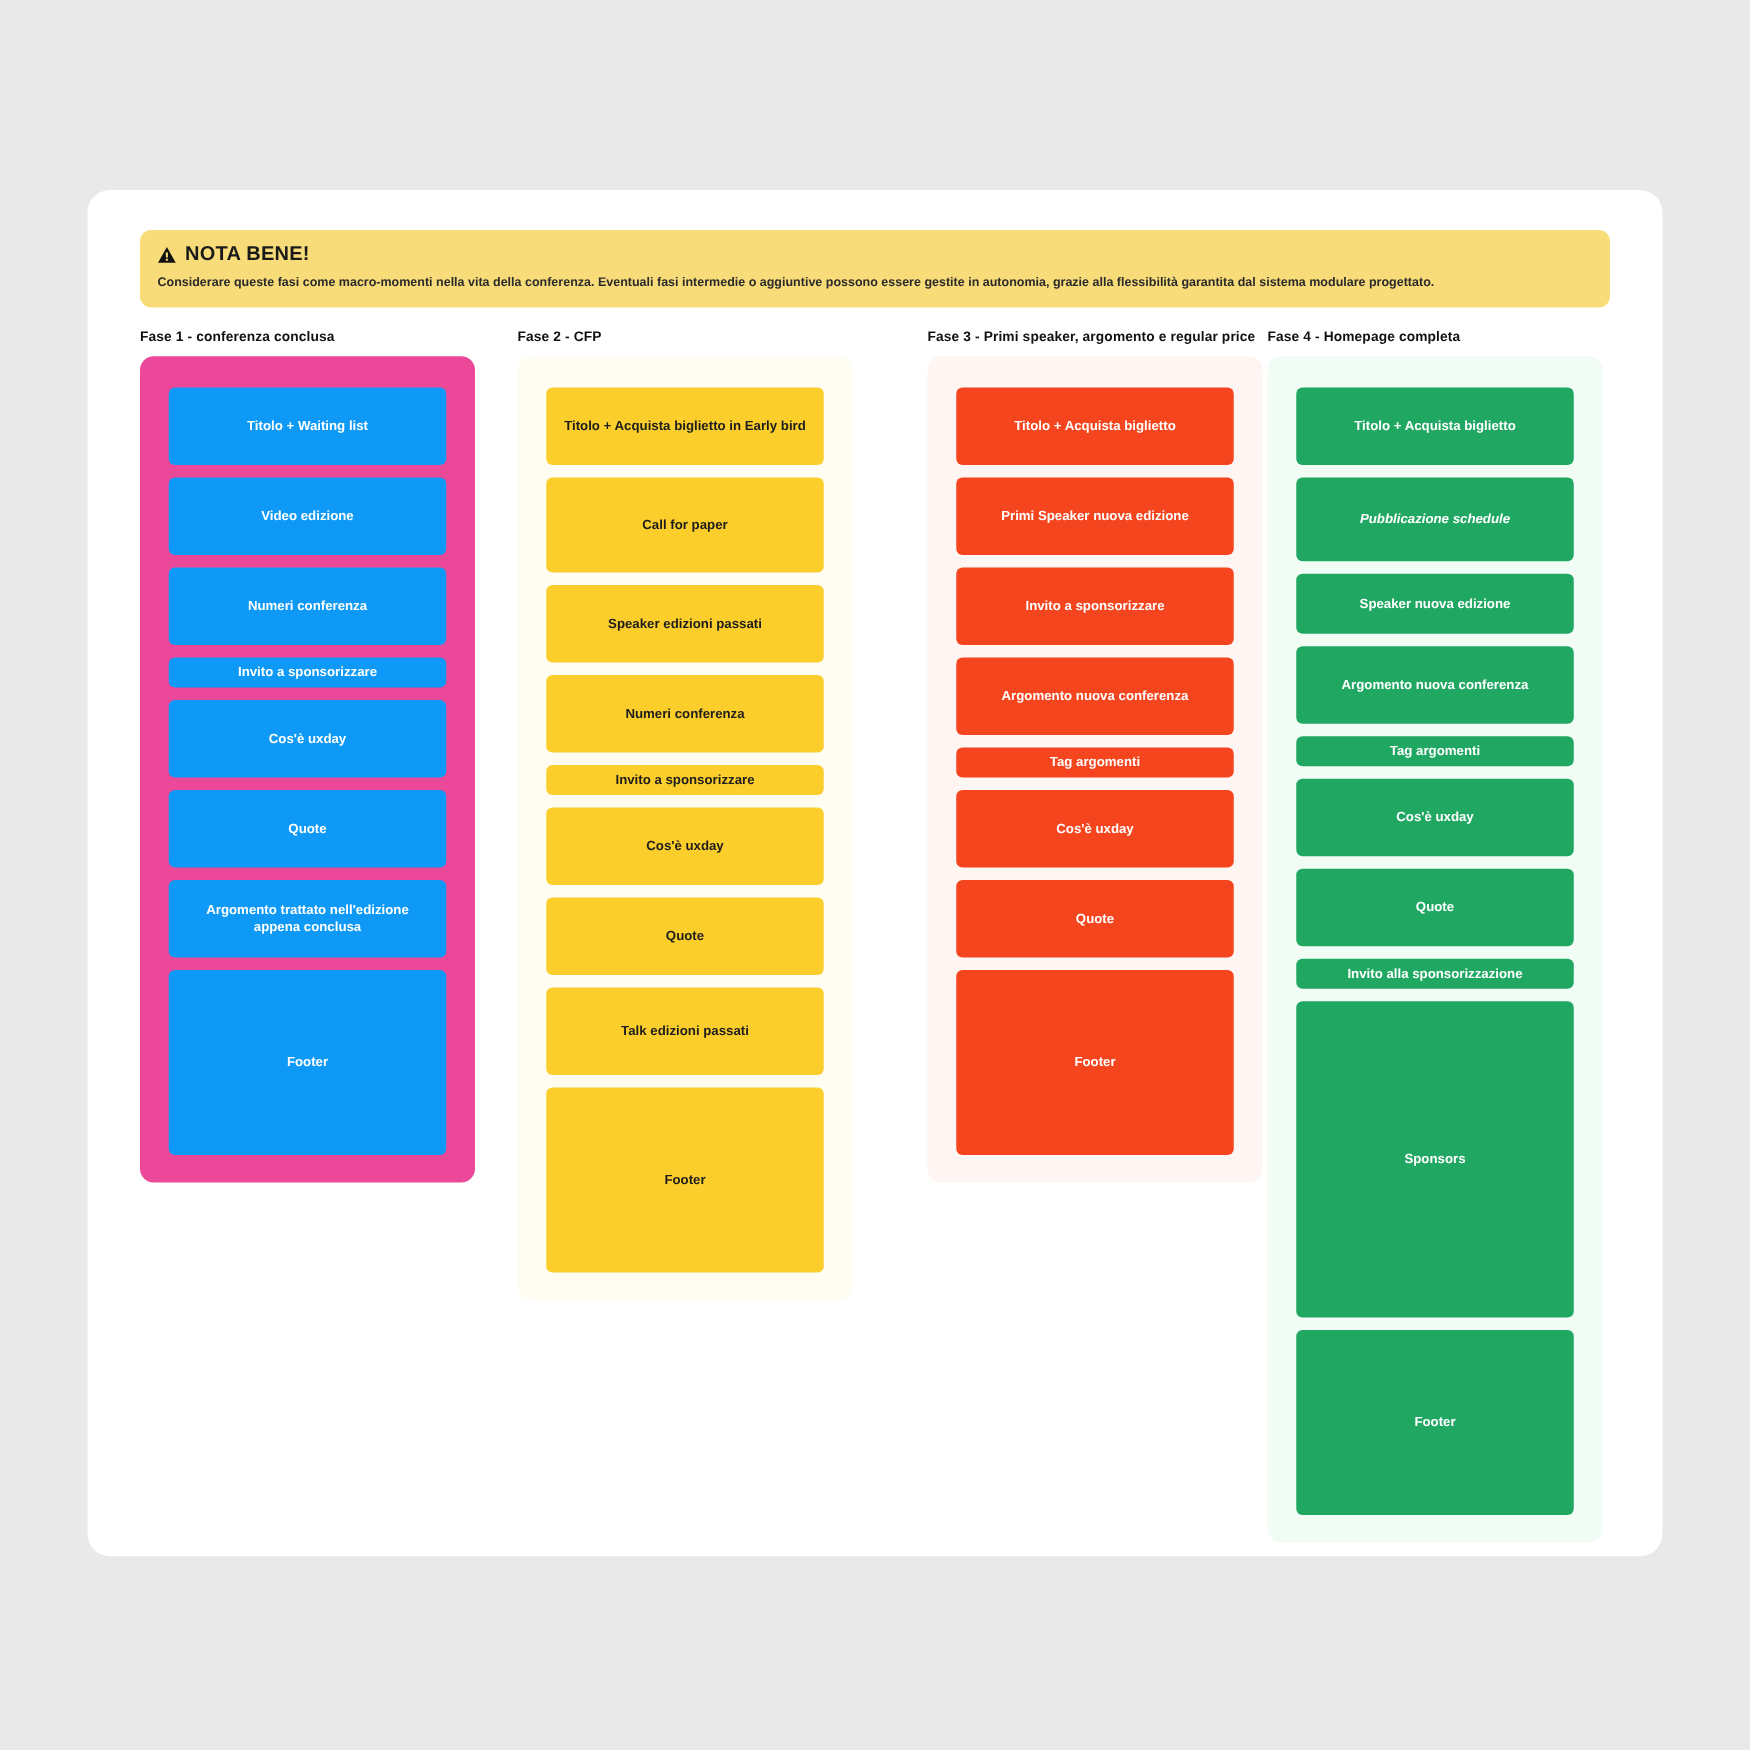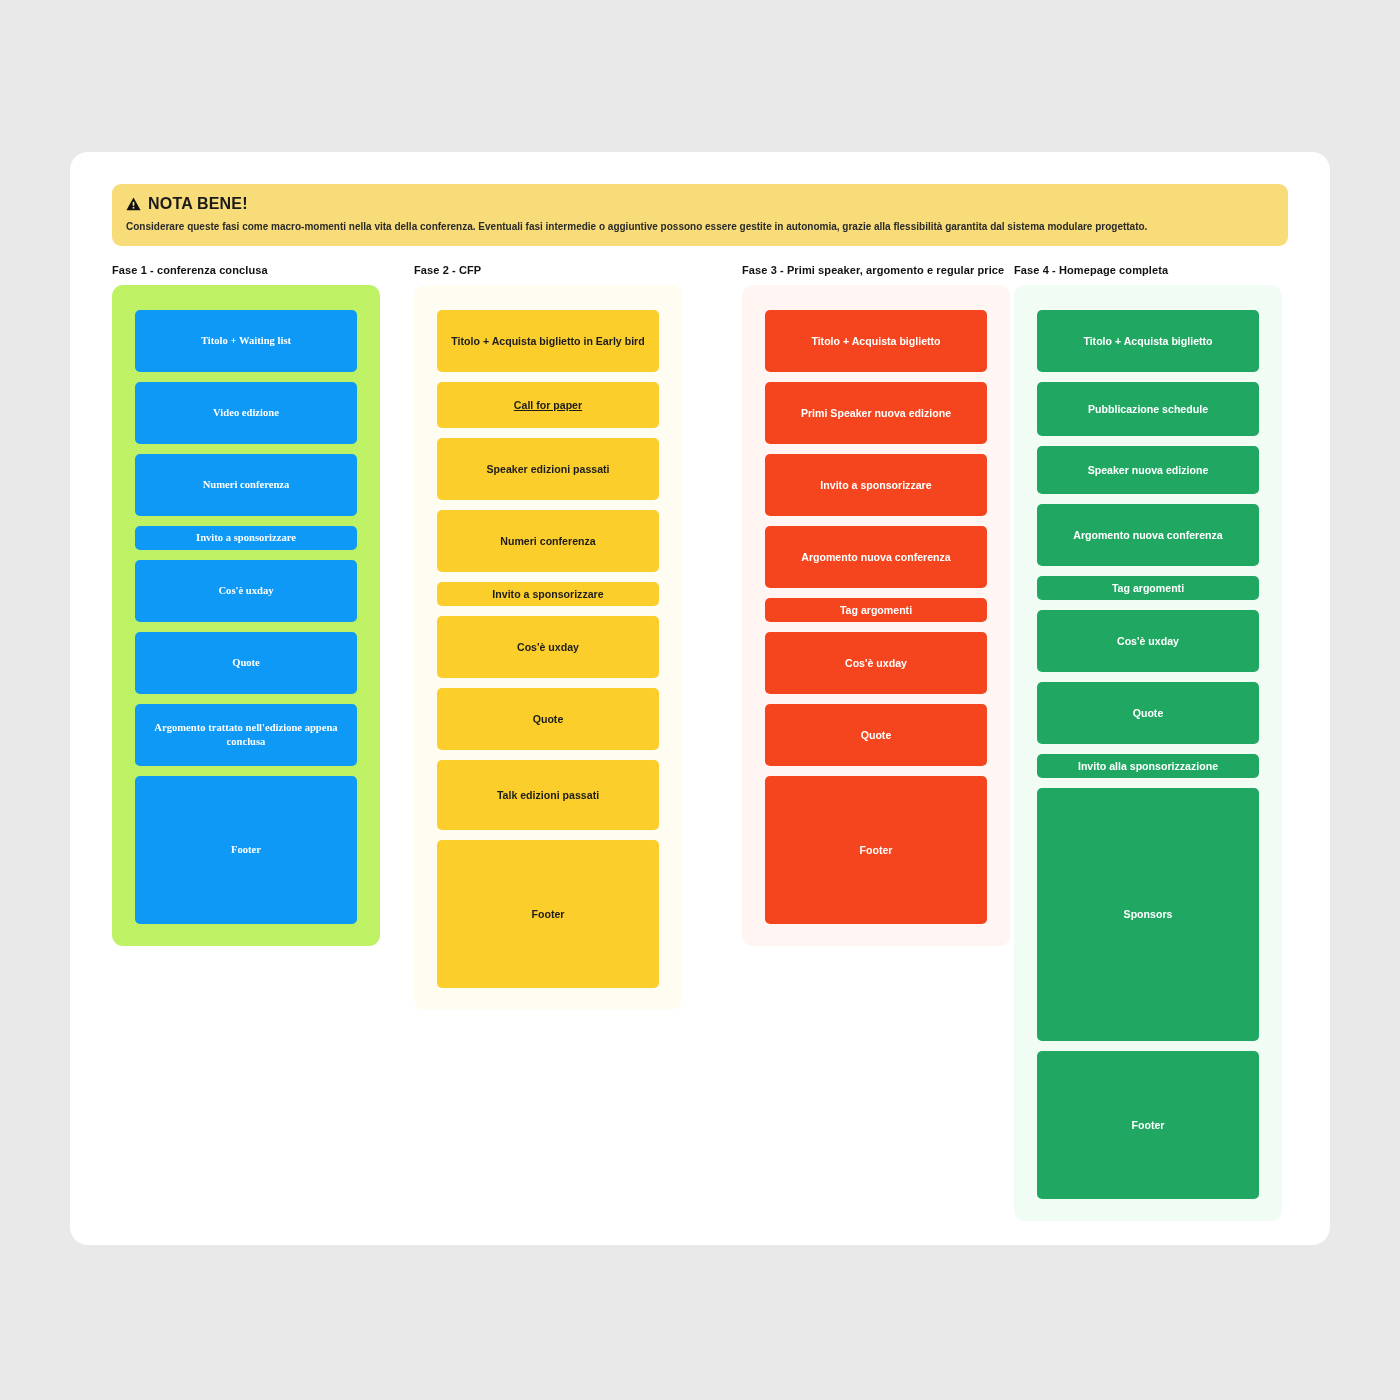--- a/index.html
+++ b/index.html
@@ -87,21 +87,21 @@
     justify-content: center;
     text-align: center;
     font-size: 10.6px;
     font-weight: bold;
     line-height: 1.35;
     padding: 0 10px;
   }
   .block:last-child { margin-bottom: 0; }
 
   
-  .pal-blue   .col-card { background: #bef264; font-family: Liberation Serif, serif; }
+  .pal-blue   .col-card { background: #ec4899; }
   .pal-blue   .block    { background: #0D99F5; color: #ffffff; }
   .pal-yellow .col-card { background: #FFFDF1; }
   .pal-yellow .block    { background: #FCCE2C; color: #1d1d1d; }
   .pal-red    .col-card { background: #FFF5F2; }
   .pal-red    .block    { background: #F4451E; color: #ffffff; }
   .pal-green  .col-card { background: #F1FCF5; }
   .pal-green  .block    { background: #20A863; color: #ffffff; }
 </style>
 </head>
 <body>
@@ -134,21 +134,21 @@
             <div class="block" style="height: 62px;">Cos'è uxday</div>
             <div class="block" style="height: 62px;">Quote</div>
             <div class="block" style="height: 62px;">Argomento trattato nell'edizione appena conclusa</div>
             <div class="block" style="height: 148px;">Footer</div>
           </div>
         </div>
         <div class="col col-1 pal-yellow">
           <div class="col-title">Fase 2 - CFP</div>
           <div class="col-card">
             <div class="block" style="height: 62px;">Titolo + Acquista biglietto in Early bird</div>
-            <div class="block" style="height: 46px; text-decoration: underline;">Call for paper</div>
+            <div class="block" style="height: 76px;">Call for paper</div>
             <div class="block" style="height: 62px;">Speaker edizioni passati</div>
             <div class="block" style="height: 62px;">Numeri conferenza</div>
             <div class="block" style="height: 24px;">Invito a sponsorizzare</div>
             <div class="block" style="height: 62px;">Cos'è uxday</div>
             <div class="block" style="height: 62px;">Quote</div>
             <div class="block" style="height: 70px;">Talk edizioni passati</div>
             <div class="block" style="height: 148px;">Footer</div>
           </div>
         </div>
         <div class="col col-2 pal-red">
@@ -161,21 +161,21 @@
             <div class="block" style="height: 24px;">Tag argomenti</div>
             <div class="block" style="height: 62px;">Cos'è uxday</div>
             <div class="block" style="height: 62px;">Quote</div>
             <div class="block" style="height: 148px;">Footer</div>
           </div>
         </div>
         <div class="col col-3 pal-green">
           <div class="col-title">Fase 4 - Homepage completa</div>
           <div class="col-card">
             <div class="block" style="height: 62px;">Titolo + Acquista biglietto</div>
-            <div class="block" style="height: 54px;">Pubblicazione schedule</div>
+            <div class="block" style="height: 67px; font-style: italic;">Pubblicazione schedule</div>
             <div class="block" style="height: 48px;">Speaker nuova edizione</div>
             <div class="block" style="height: 62px;">Argomento nuova conferenza</div>
             <div class="block" style="height: 24px;">Tag argomenti</div>
             <div class="block" style="height: 62px;">Cos'è uxday</div>
             <div class="block" style="height: 62px;">Quote</div>
             <div class="block" style="height: 24px;">Invito alla sponsorizzazione</div>
             <div class="block" style="height: 253px;">Sponsors</div>
             <div class="block" style="height: 148px;">Footer</div>
           </div>
         </div>

